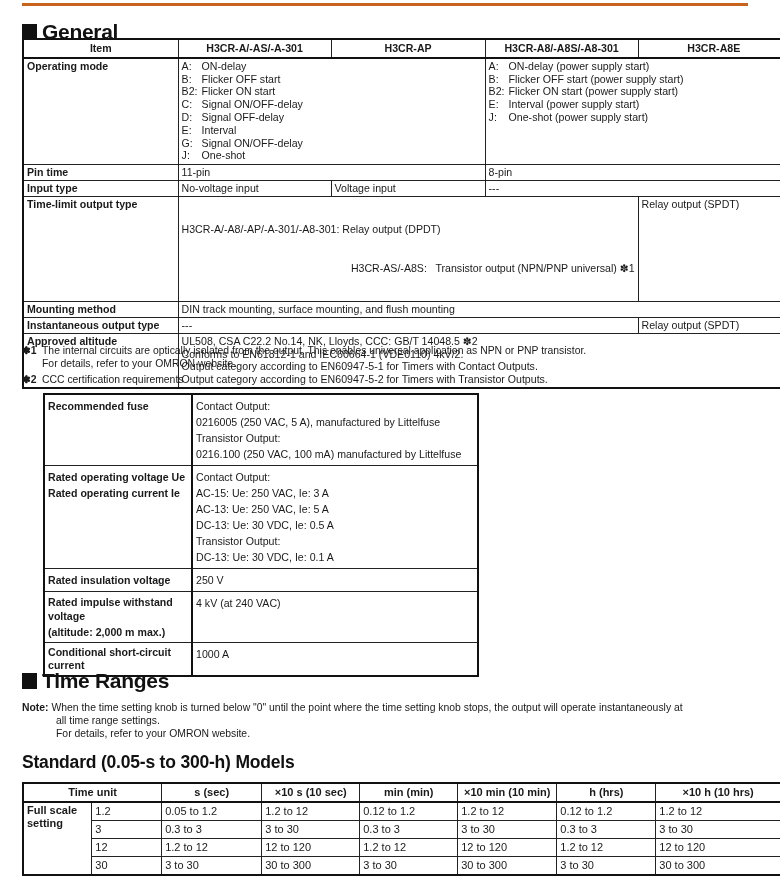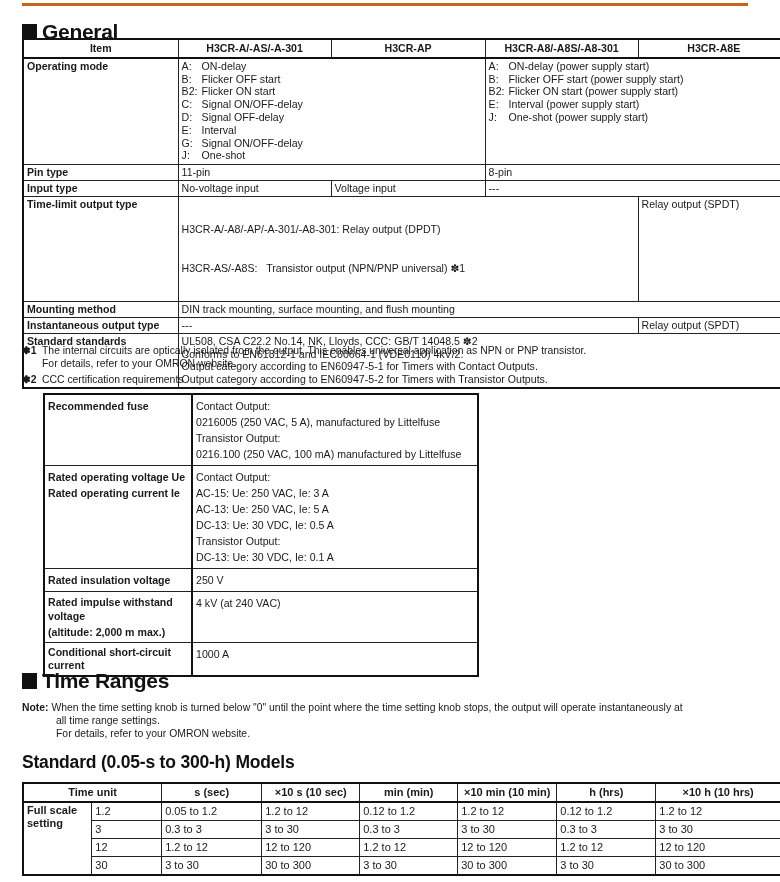--- a/index.html
+++ b/index.html
@@ -86,49 +86,49 @@
       </td>
       <td colspan="2">
         <span class="line"><span class="mode-key">A:</span><span>ON-delay (power supply start)</span></span>
         <span class="line"><span class="mode-key">B:</span><span>Flicker OFF start (power supply start)</span></span>
         <span class="line"><span class="mode-key">B2:</span><span>Flicker ON start (power supply start)</span></span>
         <span class="line"><span class="mode-key">E:</span><span>Interval (power supply start)</span></span>
         <span class="line"><span class="mode-key">J:</span><span>One-shot (power supply start)</span></span>
       </td>
     </tr>
     <tr>
-      <td class="lbl">Pin type</td>
+      <td class="lbl">Pin time</td>
       <td colspan="2">11-pin</td>
       <td colspan="2">8-pin</td>
     </tr>
     <tr>
       <td class="lbl">Input type</td>
       <td>No-voltage input</td>
       <td>Voltage input</td>
       <td colspan="2">---</td>
     </tr>
     <tr>
       <td class="lbl">Time-limit output type</td>
       <td colspan="3" style="white-space:pre;">
         <span class="line">H3CR-A/-A8/-AP/-A-301/-A8-301: Relay output (DPDT)</span>
-        <span class="line" style="white-space:pre;">H3CR-AS/-A8S:   Transistor output (NPN/PNP universal) ✽1</span>
+        <span class="line" style="white-space:pre;text-align:right;">H3CR-AS/-A8S:   Transistor output (NPN/PNP universal) ✽1</span>
       </td>
       <td>Relay output (SPDT)</td>
     </tr>
     <tr>
       <td class="lbl">Mounting method</td>
       <td colspan="4">DIN track mounting, surface mounting, and flush mounting</td>
     </tr>
     <tr>
       <td class="lbl">Instantaneous output type</td>
       <td colspan="3">---</td>
       <td>Relay output (SPDT)</td>
     </tr>
     <tr>
-      <td class="lbl">Standard standards</td>
+      <td class="lbl">Approved altitude</td>
       <td colspan="4">
         <span class="line">UL508, CSA C22.2 No.14, NK, Lloyds, CCC: GB/T 14048.5 ✽2</span>
         <span class="line">Conforms to EN61812-1 and IEC60664-1 (VDE0110) 4kV/2.</span>
         <span class="line">Output category according to EN60947-5-1 for Timers with Contact Outputs.</span>
         <span class="line">Output category according to EN60947-5-2 for Timers with Transistor Outputs.</span>
       </td>
     </tr>
   </tbody>
 </table>
 

